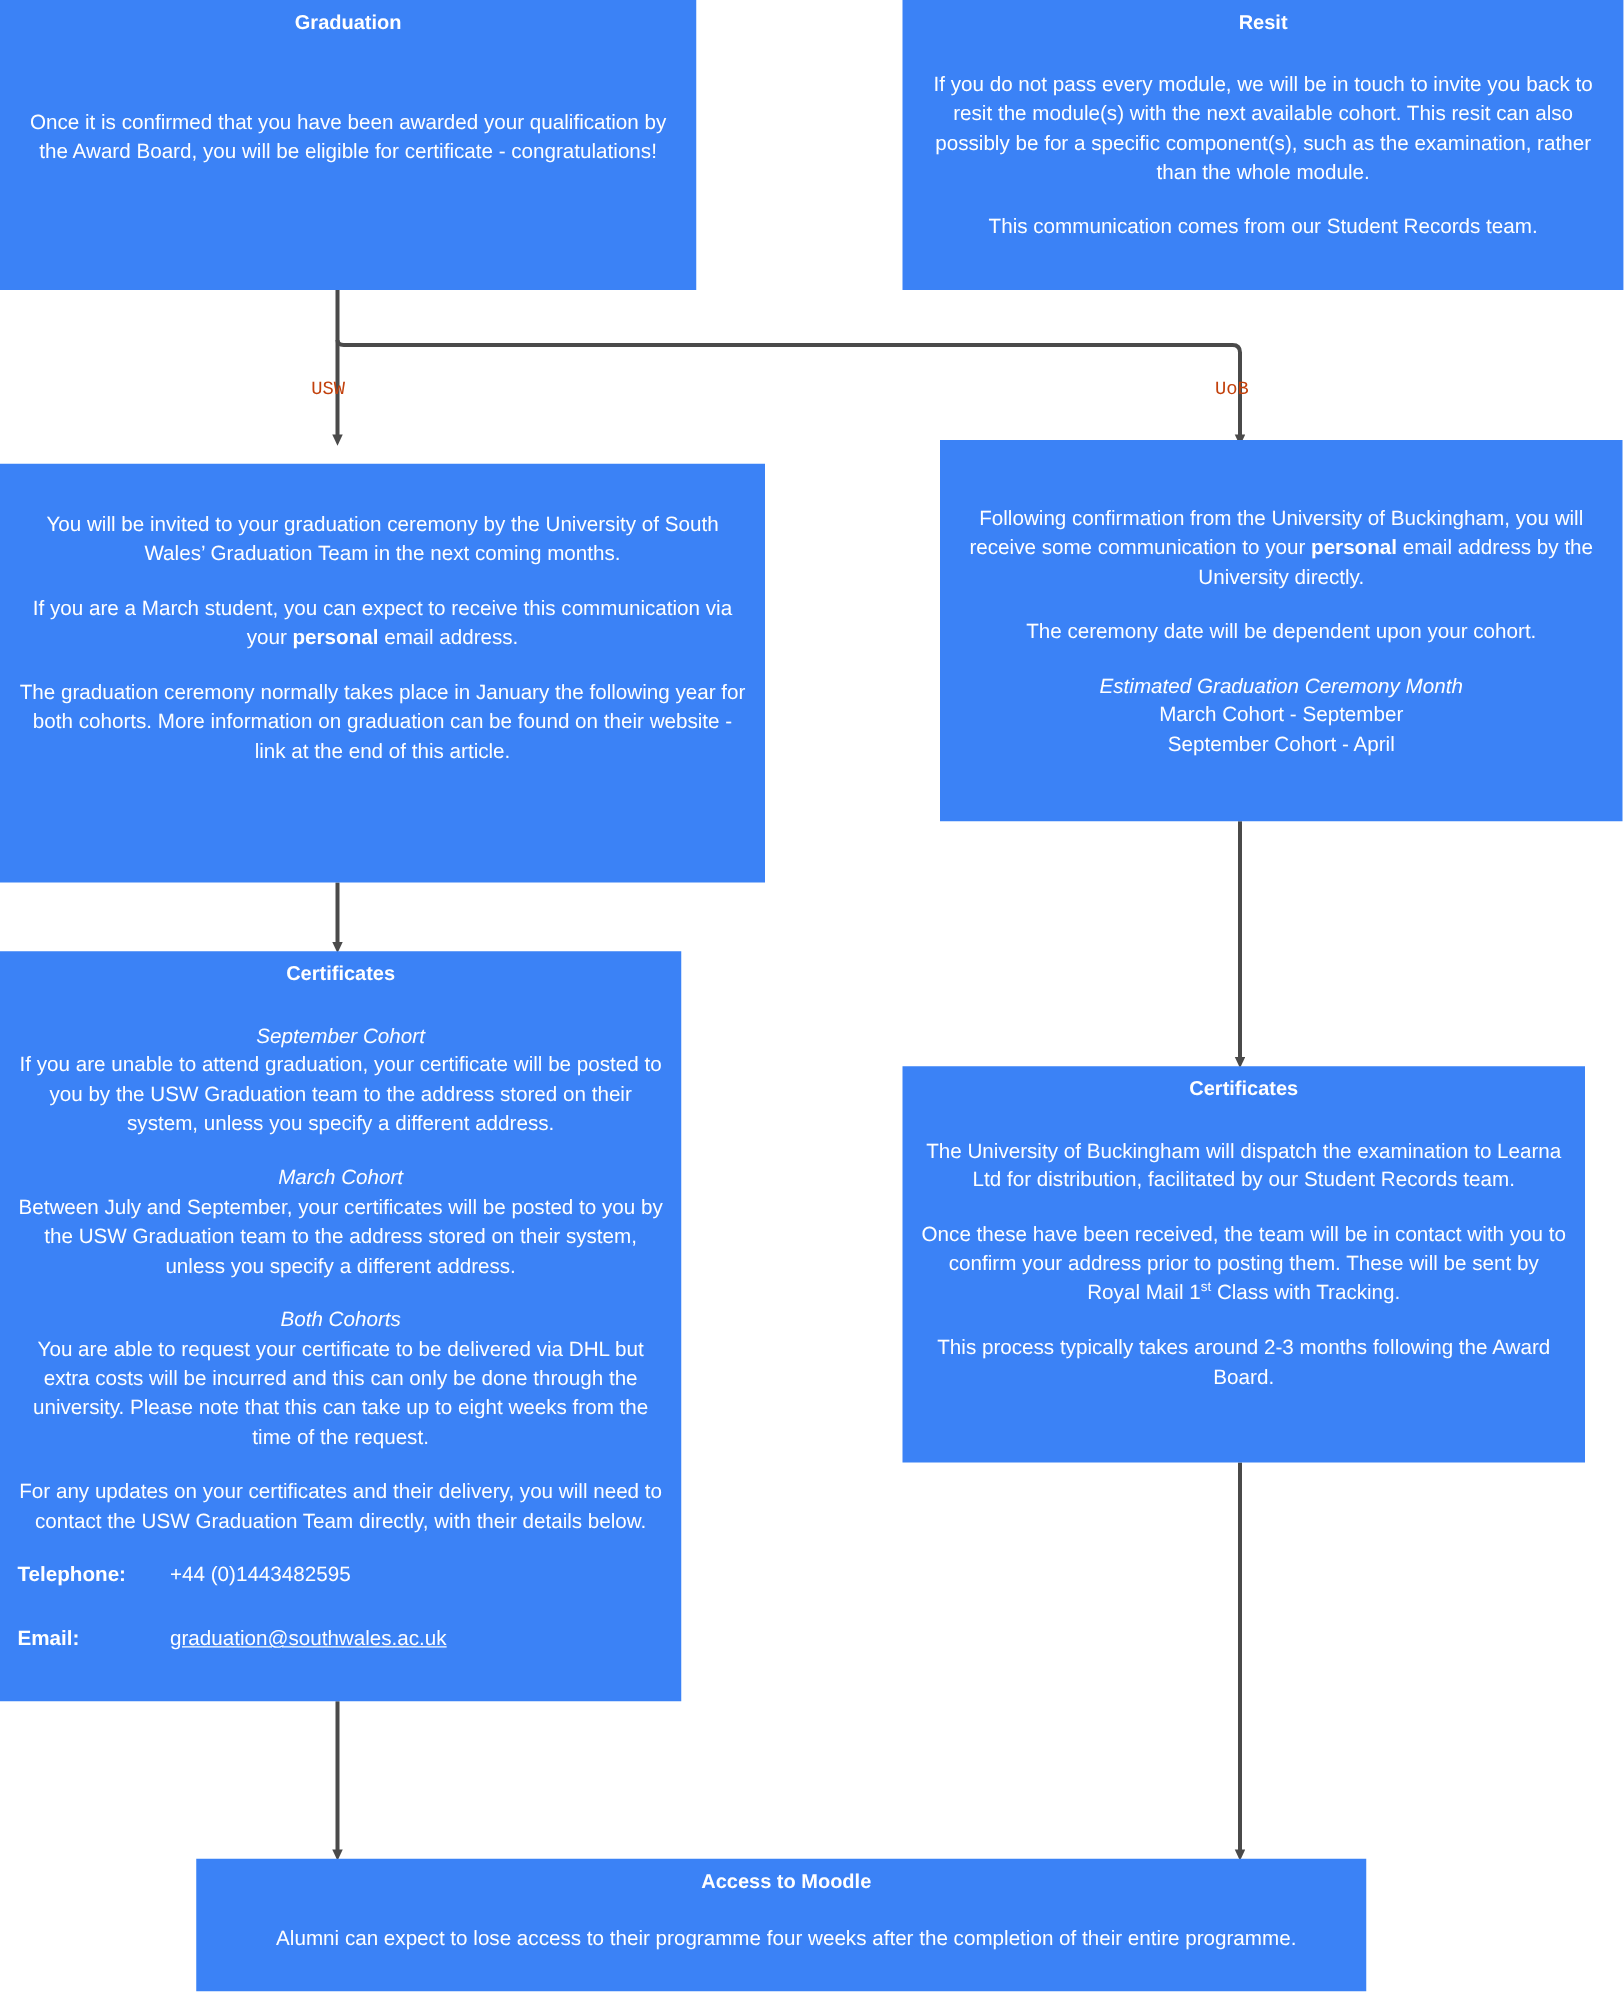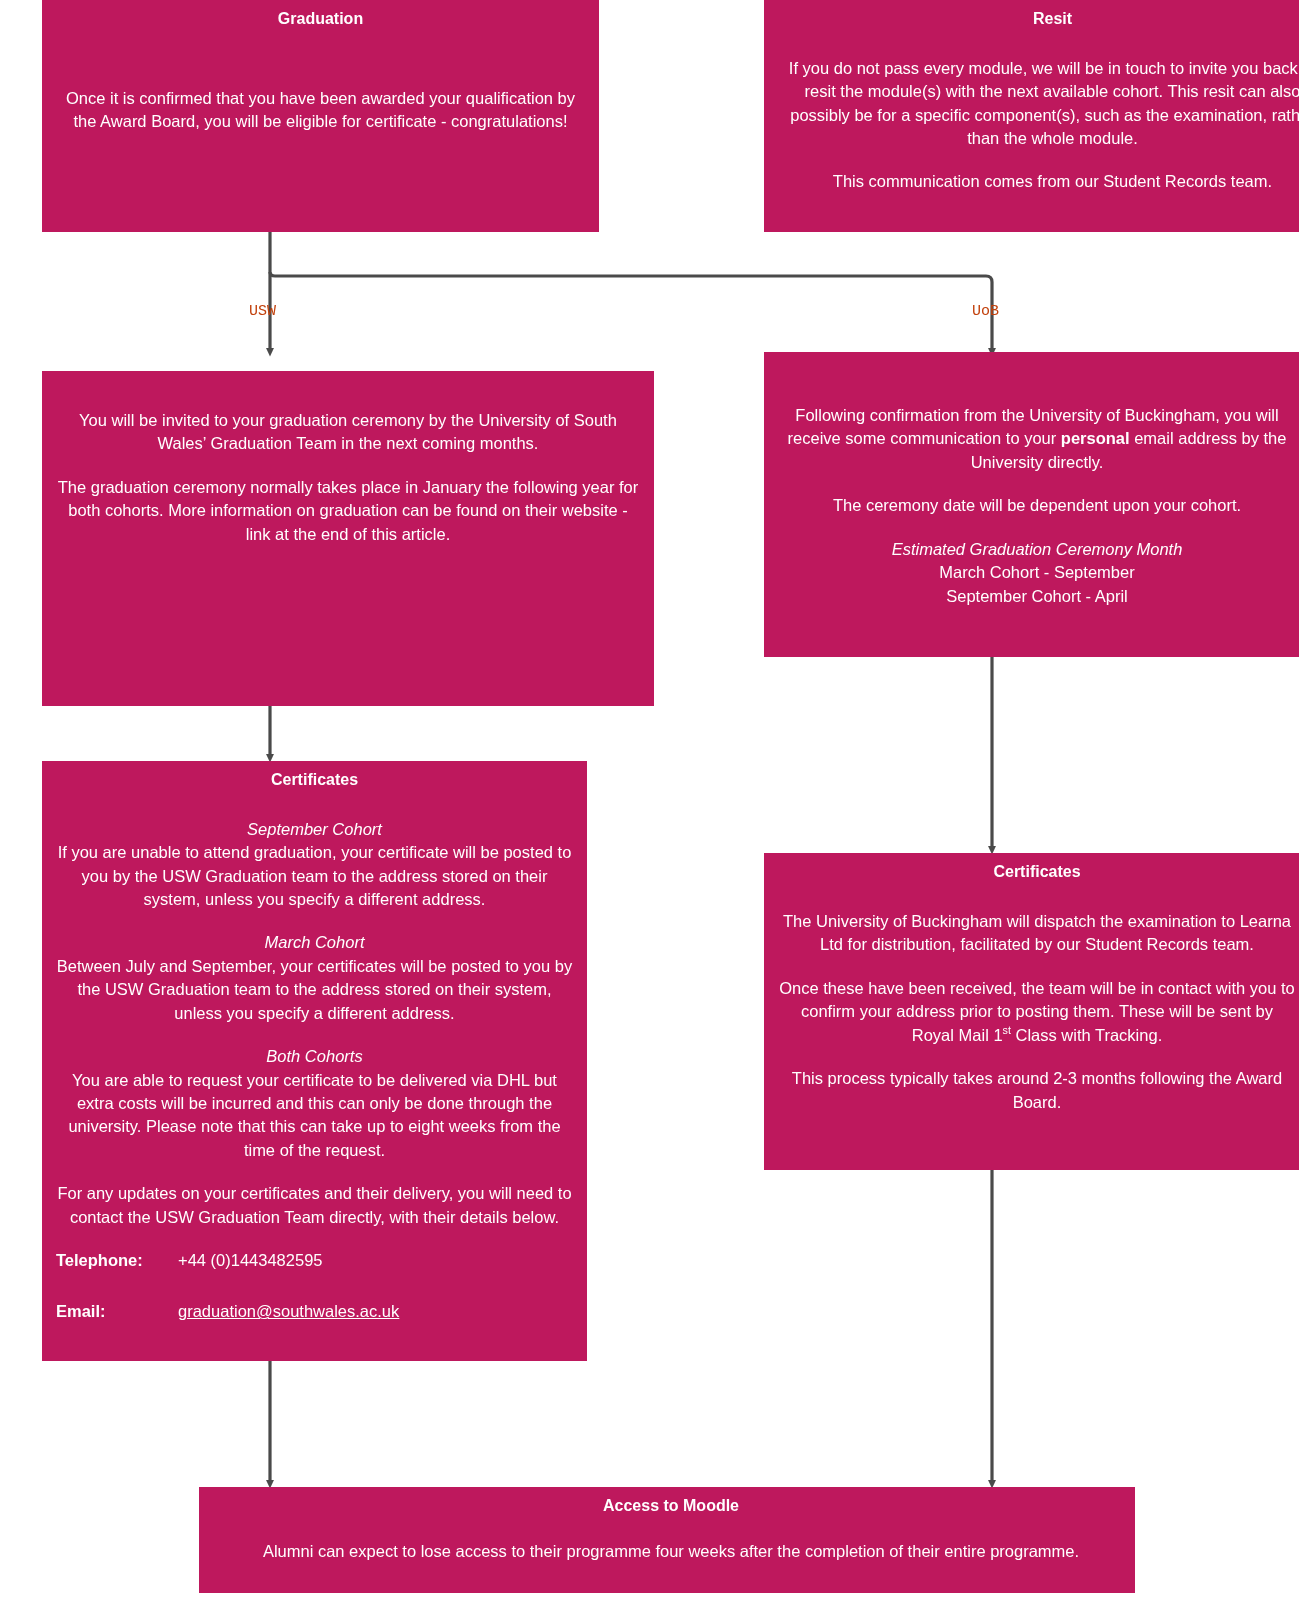--- a/index.html
+++ b/index.html
@@ -12,28 +12,27 @@
   }
   #canvas {
     position: relative;
     width: 1299px;
     height: 1611px;
     background: #ffffff;
     overflow: hidden;
   }
   .box {
     position: absolute;
-    background: #be185d;
+    background: #3b82f6;
     color: #ffffff;
     box-sizing: border-box;
     padding: 8px 14px;
     text-align: center;
     font-size: 16.5px;
     line-height: 1.42;
-    margin-left: 42px;
   }
   .box .title {
     font-weight: bold;
     font-size: 16px;
     margin-bottom: 4px;
   }
   .box p {
     margin: 0 0 20px 0;
   }
   .box p:last-child {
@@ -41,21 +40,21 @@
   }
   .box .italic {
     font-style: italic;
   }
   b { font-weight: bold; }
 
   
   #box-graduation   { left: 0px;   top: 0px;    width: 557px; height: 232px; }
   #box-resit        { left: 722px; top: 0px;    width: 577px; height: 232px; }
   #box-usw-invite   { left: 0px;   top: 371px;  width: 612px; height: 335px; }
-  #box-uob-confirm  { left: 722px; top: 352px;  width: 546px; height: 305px; }
+  #box-uob-confirm  { left: 752px; top: 352px;  width: 546px; height: 305px; }
   #box-usw-certs    { left: 0px;   top: 761px;  width: 545px; height: 600px; }
   #box-uob-certs    { left: 722px; top: 853px;  width: 546px; height: 317px; }
   #box-moodle       { left: 157px; top: 1487px; width: 936px; height: 106px; padding-left: 22px; }
 
   
   .contact-row {
     display: flex;
     text-align: left;
     font-size: 16.5px;
     margin-top: 4px;
@@ -121,20 +120,23 @@
   <div class="box" id="box-resit">
     <div class="title">Resit</div>
     <div style="height:22px;"></div>
     <p>If you do not pass every module, we will be in touch to invite you back to resit the module(s) with the next available cohort. This resit can also possibly be for a specific component(s), such as the examination, rather than the whole module.</p>
     <p>This communication comes from our Student Records team.</p>
   </div>
 
   <div class="box" id="box-usw-invite">
     <div style="height:30px;"></div>
     <p>You will be invited to your graduation ceremony by the University of South Wales’ Graduation Team in the next coming months.</p>
+    <p>
+      <span>If you are a March student, you can expect to receive this communication via your </span><b>personal</b><span> email address.</span>
+    </p>
     <p>The graduation ceremony normally takes place in January the following year for both cohorts. More information on graduation can be found on their website - link at the end of this article.</p>
   </div>
 
   <div class="box" id="box-uob-confirm">
     <div style="height:44px;"></div>
     <p>
       <span>Following confirmation from the University of Buckingham, you will receive some communication to your </span><b>personal</b><span> email address by the University directly.</span>
     </p>
     <p>The ceremony date will be dependent upon your cohort.</p>
     <p>

